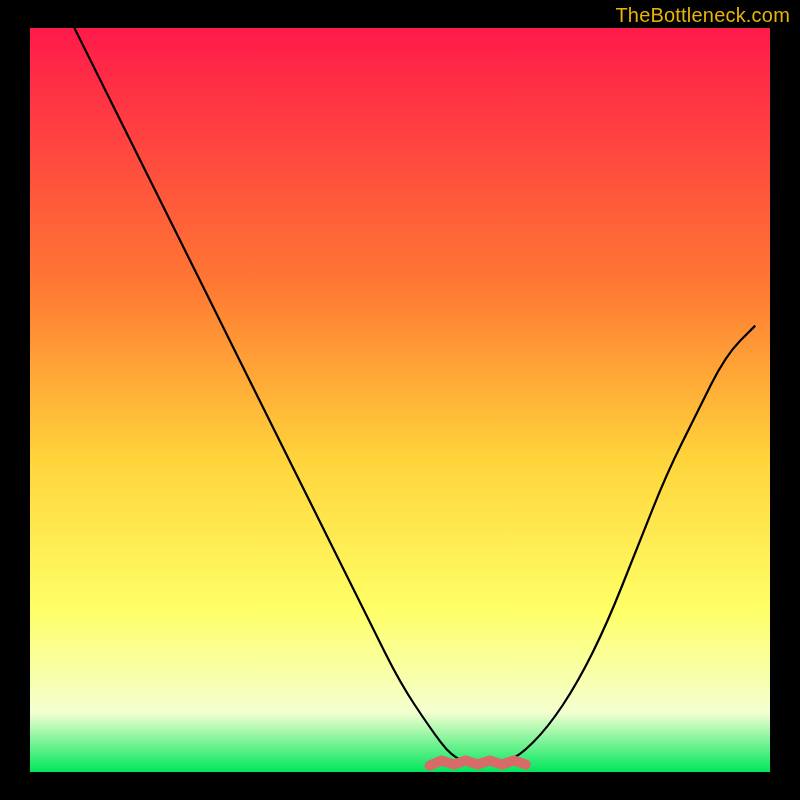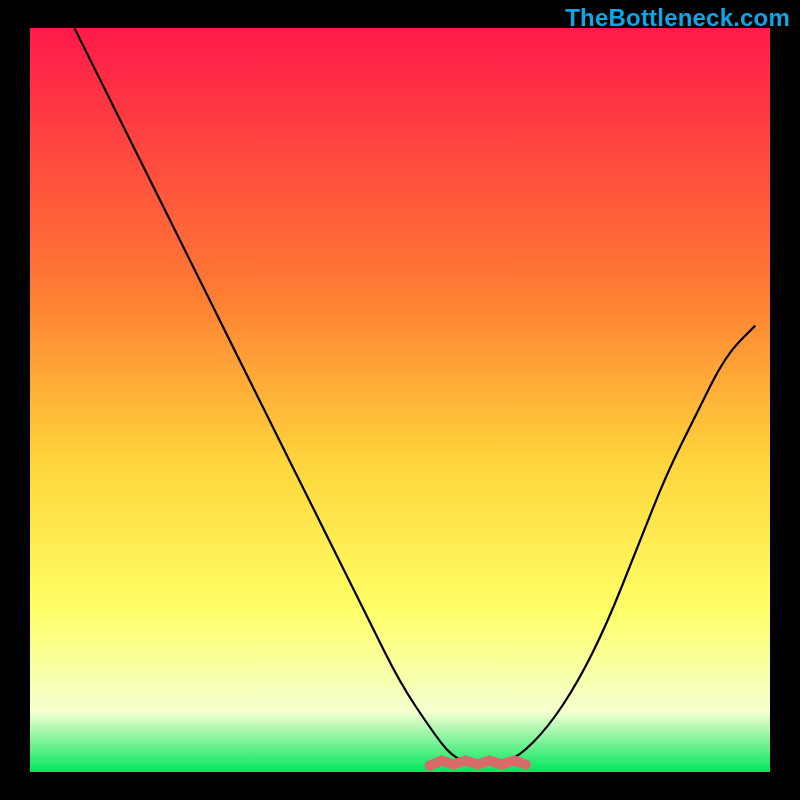--- a/index.html
+++ b/index.html
@@ -14,23 +14,23 @@
   .stage {
     position: relative;
     width: 800px;
     height: 800px;
     background: #000;
   }
   .watermark {
     position: absolute;
     top: 4px;
     right: 10px;
-    color: #0ea5e9;
-    font-size: 24px;
-    font-weight: 700;
+    color: #eab308;
+    font-size: 20px;
+    font-weight: 400;
     letter-spacing: 0.2px;
     z-index: 5;
   }
   svg {
     position: absolute;
     top: 0;
     left: 0;
   }
 </style>
 </head>

